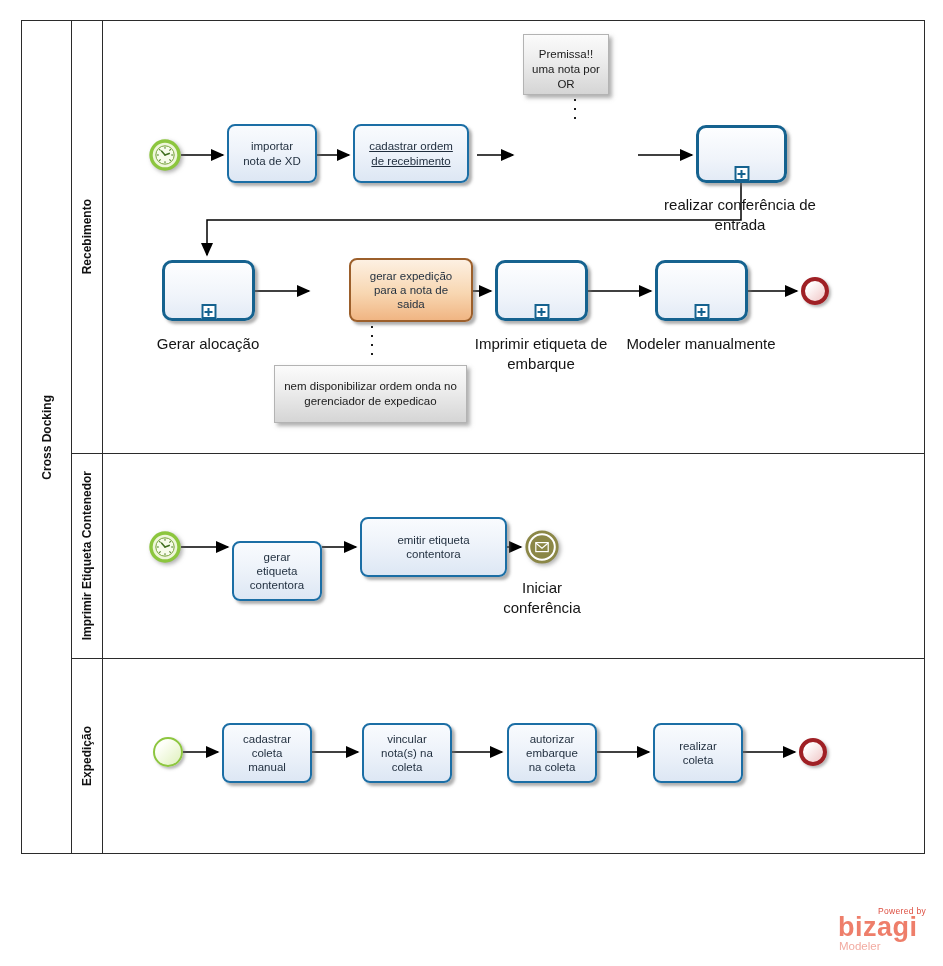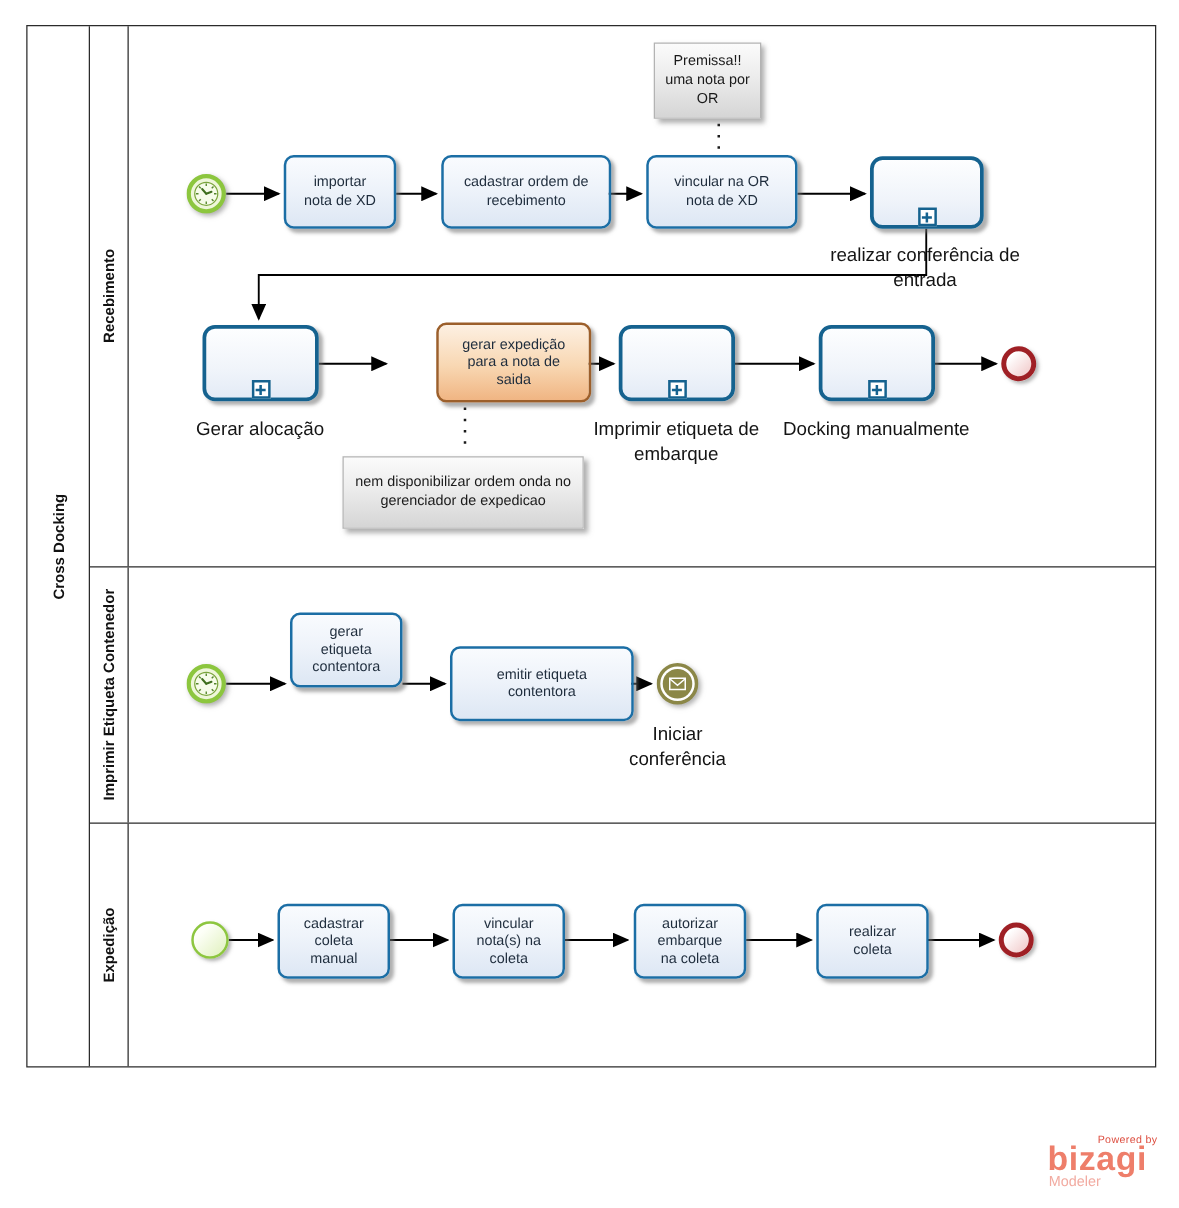--- a/index.html
+++ b/index.html
@@ -111,21 +111,21 @@
     <line class="flow" x1="183" y1="752" x2="218" y2="752" marker-end="url(#arr)"></line>
     <line class="flow" x1="312" y1="752" x2="358" y2="752" marker-end="url(#arr)"></line>
     <line class="flow" x1="452" y1="752" x2="502" y2="752" marker-end="url(#arr)"></line>
     <line class="flow" x1="597" y1="752" x2="649" y2="752" marker-end="url(#arr)"></line>
     <line class="flow" x1="742" y1="752" x2="795" y2="752" marker-end="url(#arr)"></line>
 
     <line class="assoc" x1="575" y1="99" x2="575" y2="122"></line>
     <line class="assoc" x1="372" y1="326" x2="372" y2="362"></line>
   </svg>
 
-  <div class="shape note" style="left:523px;top:34px;width:86px;height:61px;">
+  <div class="shape note" style="left:523px;top:34px;width:86px;height:61px;align-items:flex-end;">
     <span>Premissa!! uma nota por OR</span>
   </div>
 
   <div class="shape event" style="left:149px;top:139px;width:32px;height:32px;">
     <svg class="event-svg" width="32" height="32" viewBox="0 0 32 32">
       <circle cx="16" cy="16" r="14" fill="#eef6da" stroke="#8cc63e" stroke-width="3.4"></circle>
       <circle cx="16" cy="16" r="9.2" fill="#f6fbe9" stroke="#7aa43c" stroke-width="1"></circle>
       <g stroke="#55862c" stroke-width="1.1">
         <line x1="16" y1="7.8" x2="16" y2="9.8"></line>
         <line x1="16" y1="24.2" x2="16" y2="22.2"></line>
@@ -140,27 +140,24 @@
         <line x1="16" y1="16" x2="12.7" y2="12.2"></line>
         <line x1="16" y1="16" x2="20.2" y2="14.4"></line>
       </g>
     </svg>
   </div>
 
   <div class="shape task" style="left:227px;top:124px;width:90px;height:59px;">
     <span>importar nota de XD</span>
   </div>
 
-  <div class="shape task" style="left:353px;top:124px;width:136px;height:59px;">
+  <div class="shape task" style="left:353px;top:124px;width:116px;height:59px;text-decoration:underline;">
     <span>cadastrar ordem de recebimento</span>
   </div>
 
-  <div class="shape task" style="left:517px;top:124px;width:121px;height:59px;">
-    <span>vincular na OR nota de XD</span>
-  </div>
 
   <div class="shape subprocess" style="left:696px;top:125px;width:91px;height:58px;">
     <span class="plusbox"></span>
   </div>
   <div class="shape-label" style="left:660px;top:195px;width:160px;">realizar conferência de entrada</div>
 
   <div class="shape subprocess" style="left:162px;top:260px;width:93px;height:61px;">
     <span class="plusbox"></span>
   </div>
   <div class="shape-label" style="left:133px;top:334px;width:150px;">Gerar alocação</div>
@@ -170,21 +167,21 @@
   </div>
 
   <div class="shape subprocess" style="left:495px;top:260px;width:93px;height:61px;">
     <span class="plusbox"></span>
   </div>
   <div class="shape-label" style="left:466px;top:334px;width:150px;">Imprimir etiqueta de embarque</div>
 
   <div class="shape subprocess" style="left:655px;top:260px;width:93px;height:61px;">
     <span class="plusbox"></span>
   </div>
-  <div class="shape-label" style="left:626px;top:334px;width:150px;">Docking manualmente</div>
+  <div class="shape-label" style="left:626px;top:334px;width:150px;">Modeler manualmente</div>
 
   <div class="shape end-event" style="left:801px;top:277px;"></div>
 
   <div class="shape note" style="left:274px;top:365px;width:193px;height:58px;">
     <span>nem disponibilizar ordem onda no gerenciador de expedicao</span>
   </div>
 
   <div class="shape event" style="left:149px;top:531px;width:32px;height:32px;">
     <svg class="event-svg" width="32" height="32" viewBox="0 0 32 32">
       <circle cx="16" cy="16" r="14" fill="#eef6da" stroke="#8cc63e" stroke-width="3.4"></circle>
@@ -199,21 +196,21 @@
         <line x1="10.2" y1="21.8" x2="11.6" y2="20.4"></line>
         <line x1="21.8" y1="21.8" x2="20.4" y2="20.4"></line>
       </g>
       <g stroke="#3f6e1e" stroke-width="1.6" stroke-linecap="round">
         <line x1="16" y1="16" x2="12.7" y2="12.2"></line>
         <line x1="16" y1="16" x2="20.2" y2="14.4"></line>
       </g>
     </svg>
   </div>
 
-  <div class="shape task" style="left:232px;top:490px;width:90px;height:60px;">
+  <div class="shape task" style="left:232px;top:541px;width:90px;height:60px;">
     <span>gerar etiqueta contentora</span>
   </div>
 
   <div class="shape task" style="left:360px;top:517px;width:147px;height:60px;">
     <span>emitir etiqueta contentora</span>
   </div>
 
   <div class="shape event" style="left:525px;top:530px;width:34px;height:34px;">
     <svg class="event-svg" width="34" height="34" viewBox="0 0 34 34">
       <circle cx="17" cy="17" r="15.2" fill="#ffffff" stroke="#8b8747" stroke-width="2.8"></circle>

